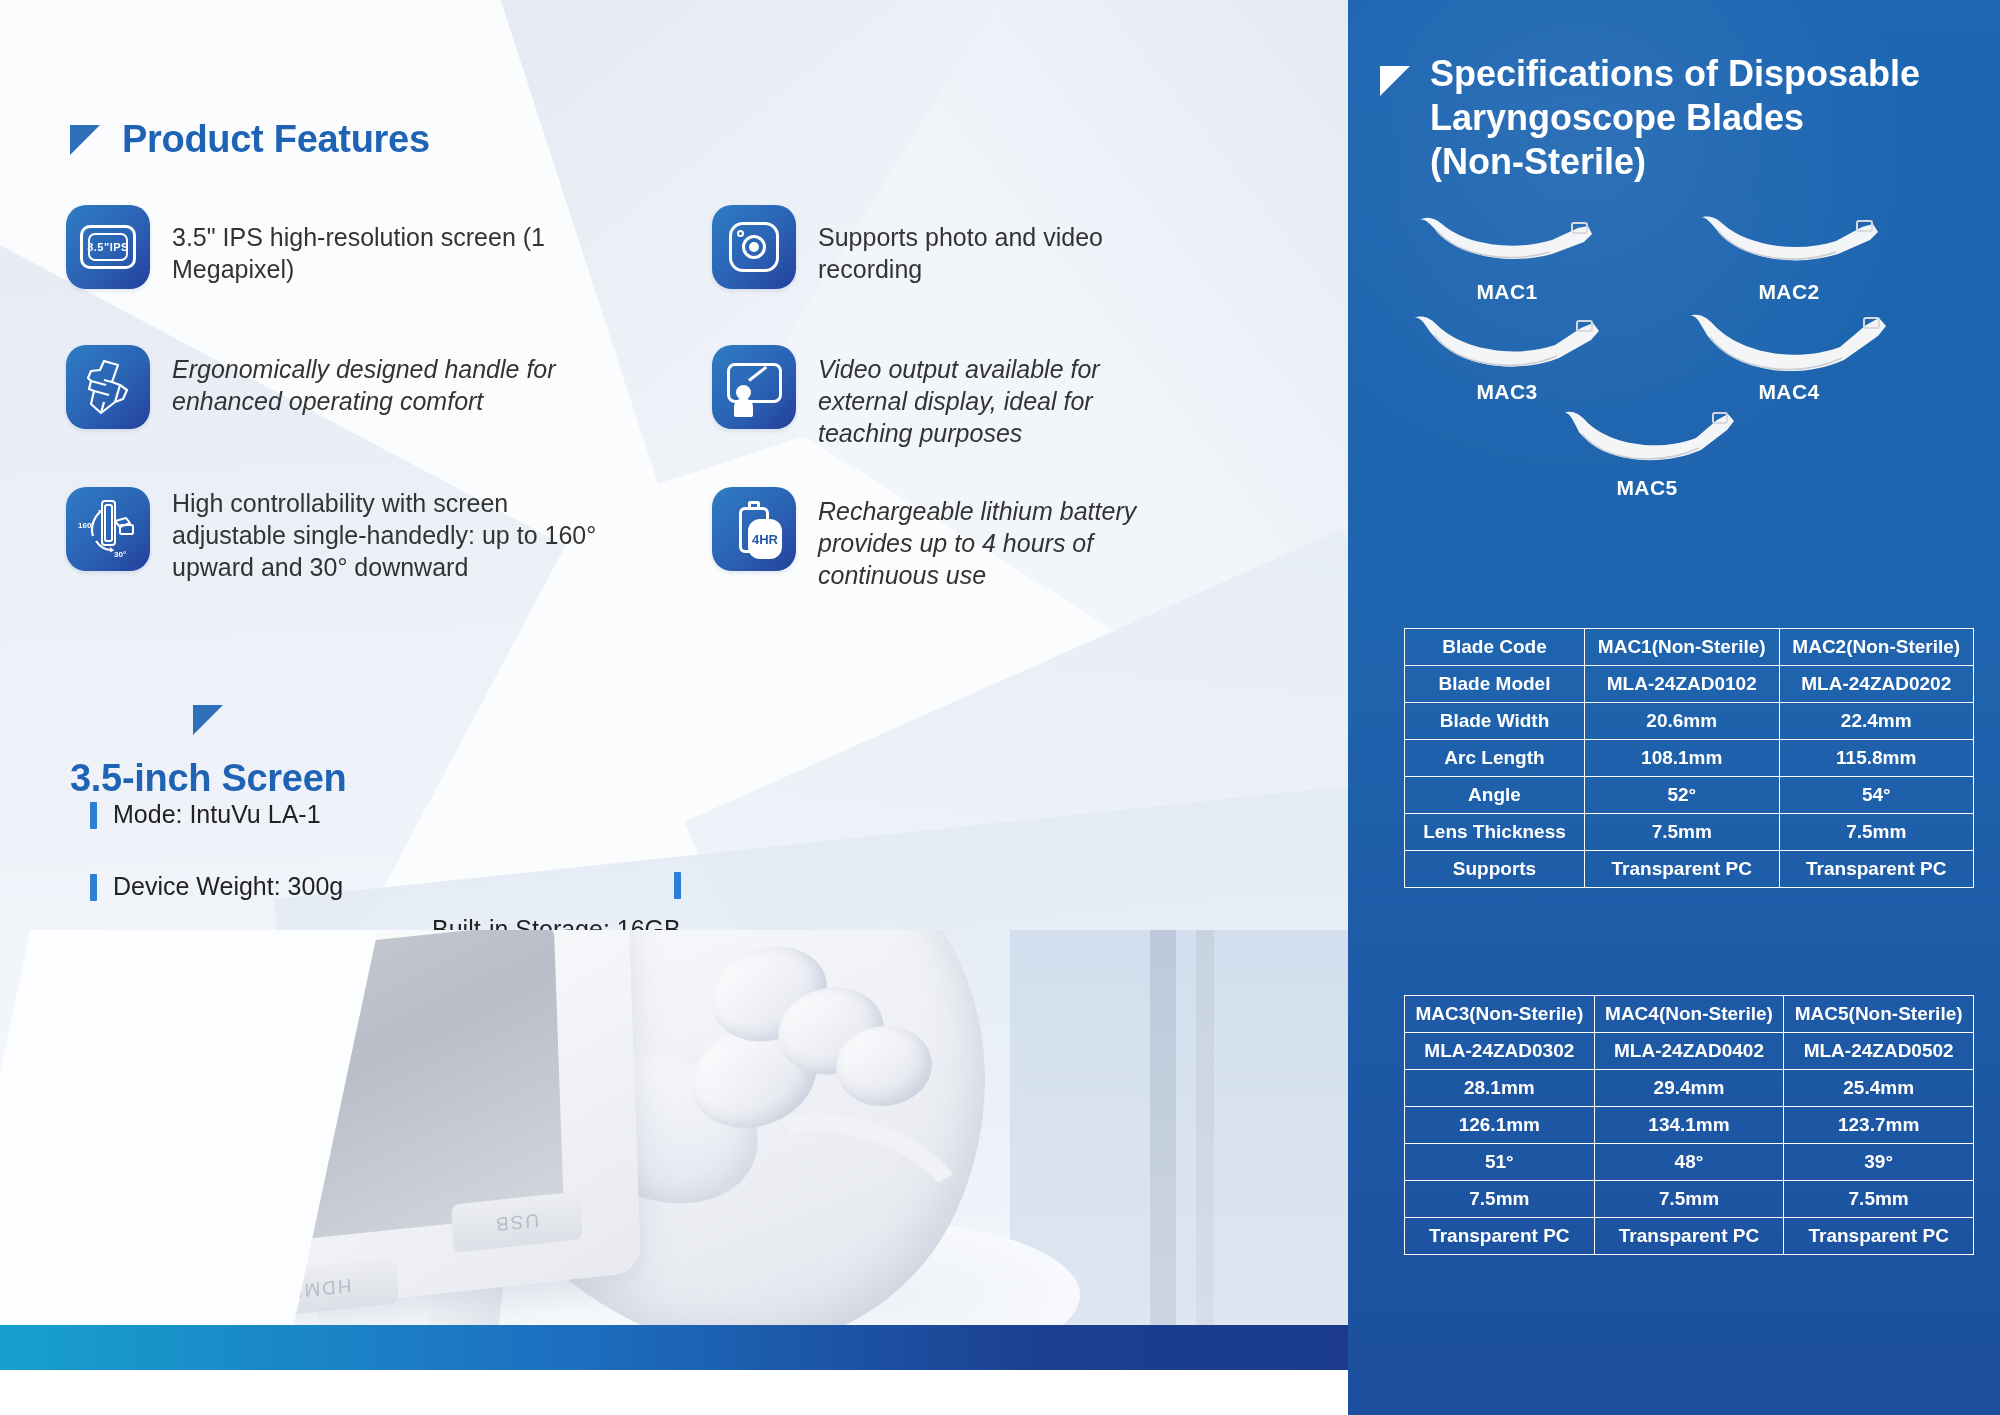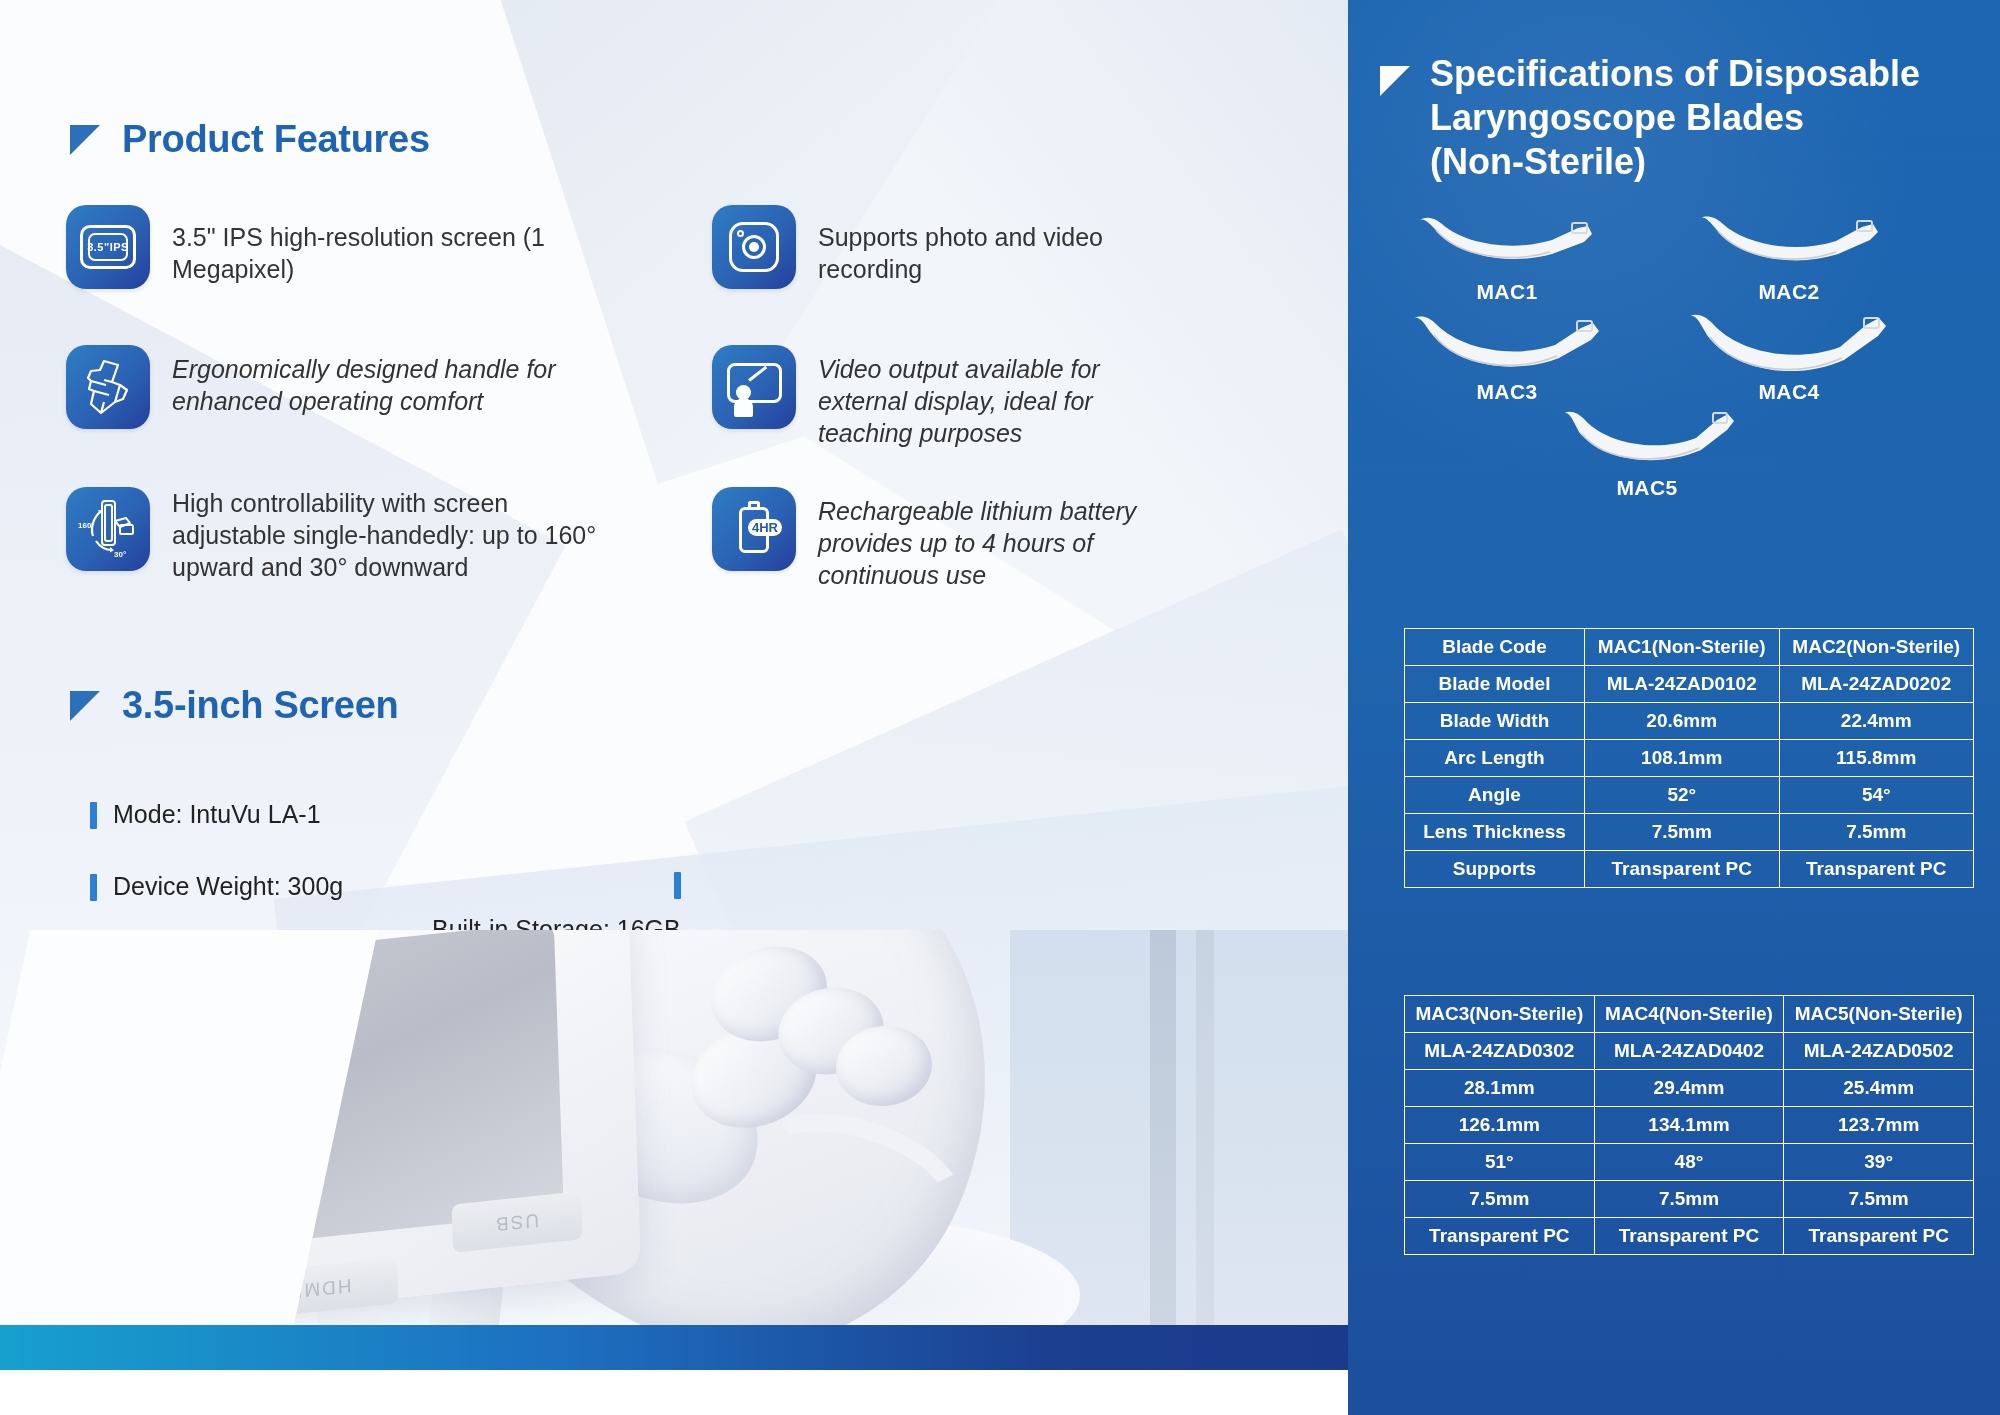--- a/index.html
+++ b/index.html
@@ -145,21 +145,21 @@
 
   .ic-batt {
     position: absolute; left: 27px; top: 20px; width: 30px; height: 46px;
     border: 3px solid #fff; border-radius: 6px;
   }
   .ic-batt-cap {
     position: absolute; left: 36px; top: 14px; width: 12px; height: 6px;
     border: 3px solid #fff; border-bottom: none; border-radius: 3px 3px 0 0;
   }
   .ic-batt-badge {
-    position: absolute; left: 36px; top: 32px; width: 34px; height: 17px;
+    position: absolute; left: 36px; top: 32px; width: 34px; height: 40px;
     background: #fff; border-radius: 12px;
     color: #2359a8; font-size: 13px; font-weight: bold;
     display: flex; align-items: center; justify-content: center;
   }
 
   
   .spec-item {
     position: absolute; display: flex; align-items: flex-end; gap: 16px;
   }
   .spec-bar {
@@ -398,21 +398,21 @@
 
     <div class="feature two-line" style="left:712px; top:487px; width:470px;">
       <div class="feat-icon">
         <div class="ic-batt-cap"></div>
         <div class="ic-batt"></div>
         <div class="ic-batt-badge">4HR</div>
       </div>
       <div class="feat-text">Rechargeable lithium battery provides up to 4 hours of continuous use</div>
     </div>
 
-    <div class="section-head" style="left:70px; top:684px;">
+    <div class="section-head" style="left:70px; top:705px;flex-direction:column;">
       <div class="tri-mark"></div>
       <div class="section-title">3.5-inch Screen</div>
     </div>
 
     <div class="spec-item" style="left:90px; top:800px;">
       <div class="spec-bar"></div>
       <div class="spec-label">Mode: IntuVu LA-1</div>
     </div>
     <div class="spec-item" style="left:90px; top:872px;">
       <div class="spec-bar"></div>

